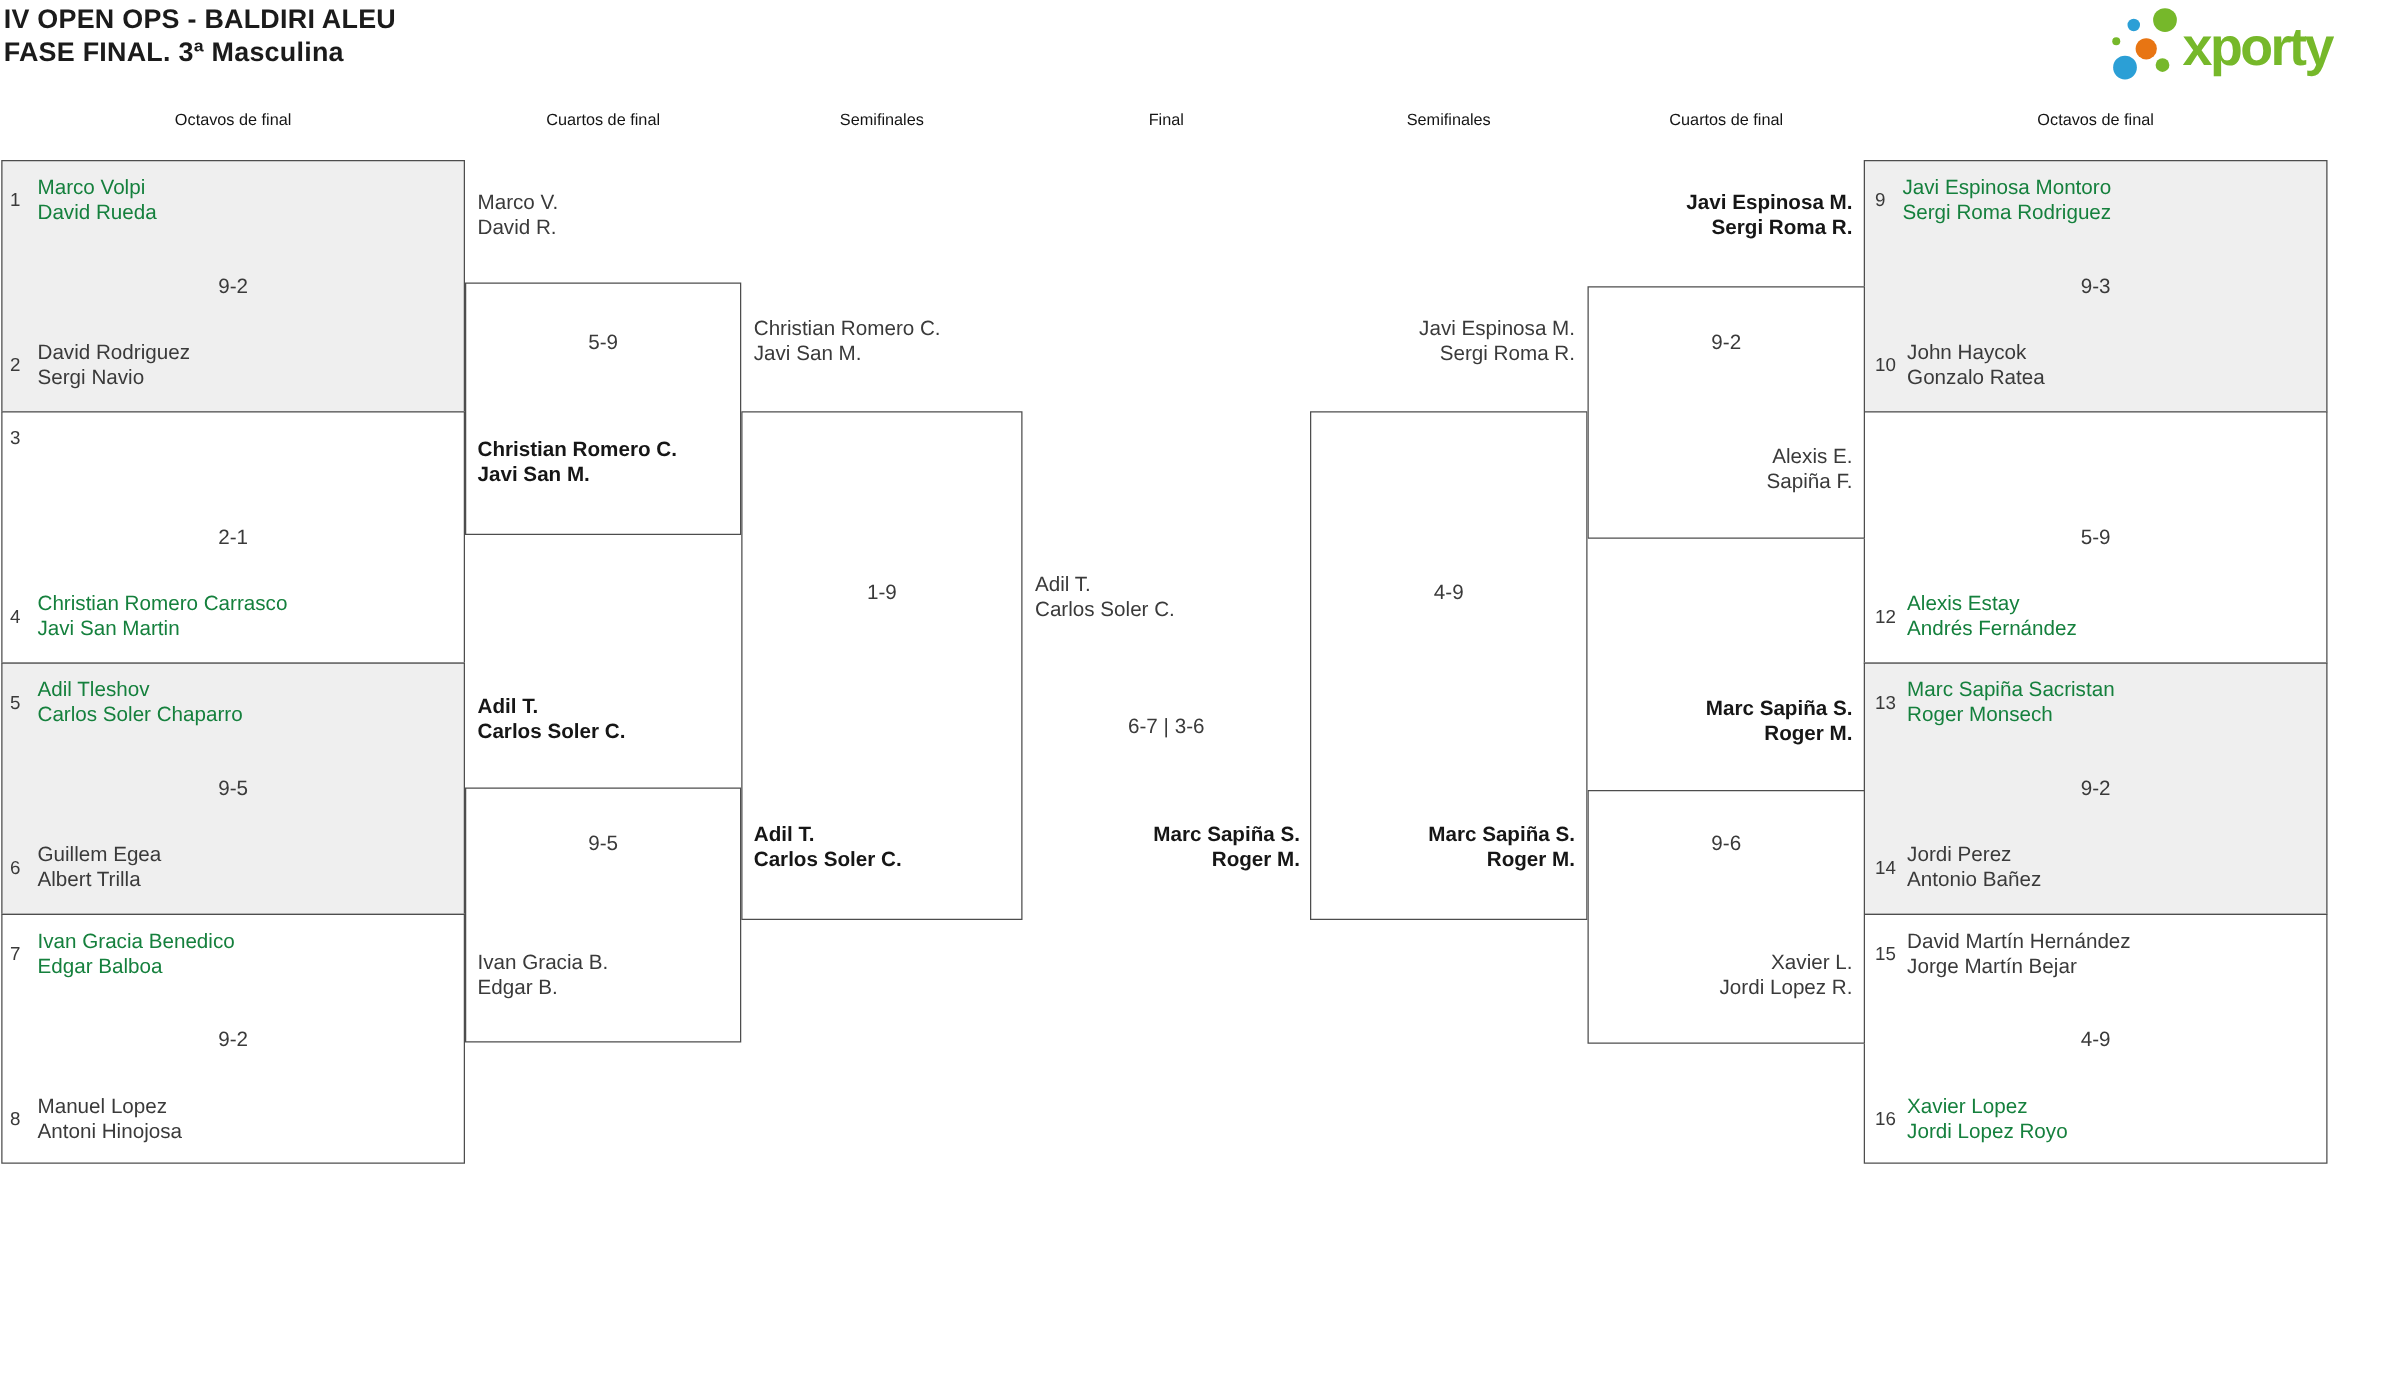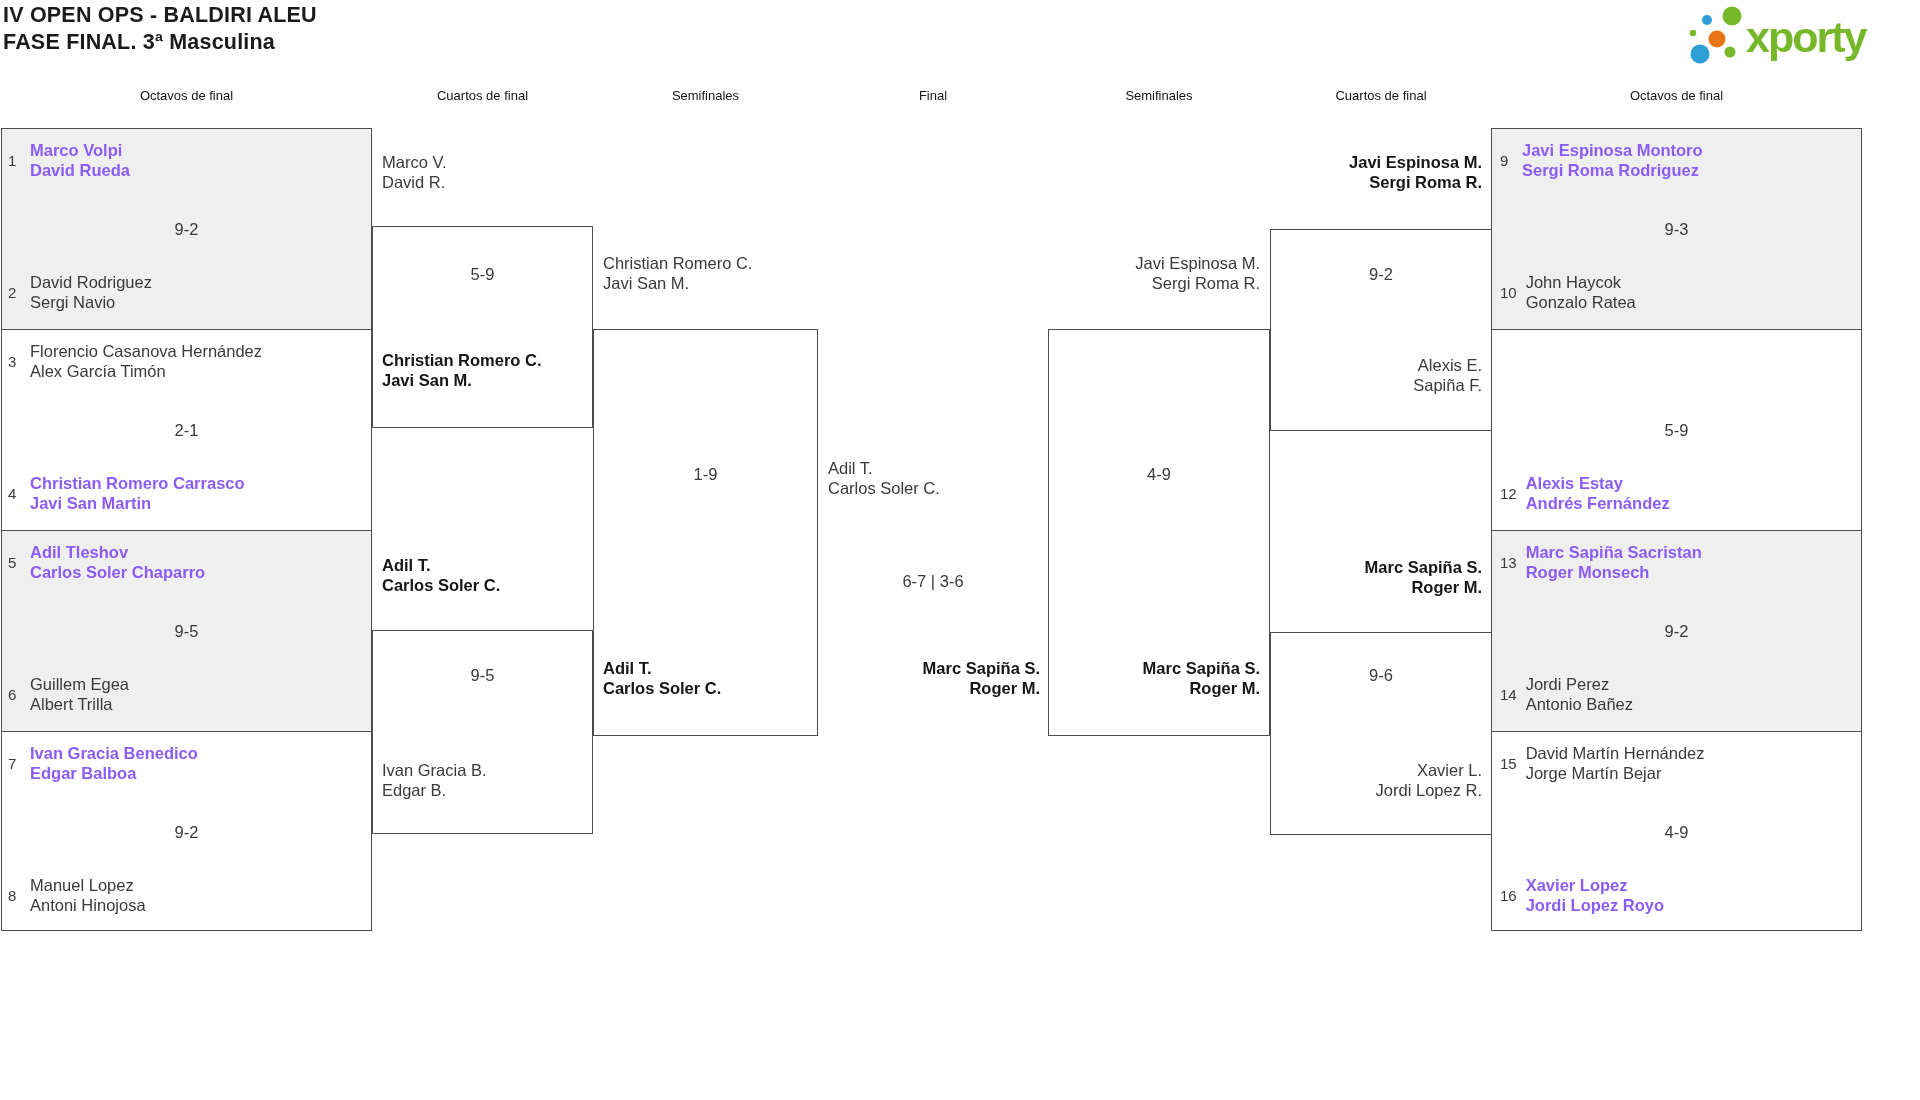--- a/index.html
+++ b/index.html
@@ -5,21 +5,21 @@
   html,body{margin:0;padding:0;background:#fff;}
   body{width:1920px;height:1100px;font-family:"Liberation Sans","DejaVu Sans",sans-serif;color:#3a3a3a;}
   #bracket{position:relative;width:1920px;height:952px;overflow:hidden;}
   .title{position:absolute;left:3px;font-size:21.5px;font-weight:bold;color:#1b1b1b;letter-spacing:.2px;white-space:nowrap;}
   .rh{position:absolute;top:88px;font-size:13px;font-weight:normal;color:#141414;text-align:center;}
   .box{position:absolute;border:1px solid #4d4d4d;box-sizing:border-box;background:#fff;}
   .box.shaded{background:#efefef;}
   .pair{position:absolute;display:flex;align-items:center;gap:9px;}
   .seed{font-size:15px;color:#3a3a3a;min-width:13px;text-align:left;flex:0 0 auto;}
   .names{font-size:16.5px;line-height:19.5px;color:#3a3a3a;}
-  .bold .names, .names.bold{font-weight:bold;color:#8b5cf6;}
+  .bold .names, .names.bold{font-weight:normal;color:#15803d;}
   .entrant{position:absolute;font-size:16.5px;line-height:19.5px;color:#3a3a3a;white-space:nowrap;}
   .entrant.bold{font-weight:bold;color:#161616;}
   .entrant.right{text-align:right;}
   .score{position:absolute;text-align:center;font-size:16.5px;color:#3a3a3a;}
   .logo{position:absolute;left:1686px;top:1px;}
 </style>
 </head>
 <body>
 
 <div id="bracket">
@@ -75,24 +75,20 @@
   <div class="pair" style="left:8px;top:273px;width:356px">
     <span class="seed">2</span>
     <div class="names">
         <div>David Rodriguez</div>
         <div>Sergi Navio</div>
       </div>
   </div>
 
   <div class="pair" style="left:8px;top:342px;width:356px">
     <span class="seed">3</span>
-    <div class="names">
-        <div>Florencio Casanova Hernández</div>
-        <div>Alex García Timón</div>
-      </div>
   </div>
   <div class="score" style="left:1px;top:421px;width:371px">2-1</div>
   <div class="pair bold" style="left:8px;top:474px;width:356px">
     <span class="seed">4</span>
     <div class="names">
         <div>Christian Romero Carrasco</div>
         <div>Javi San Martin</div>
       </div>
   </div>
 

